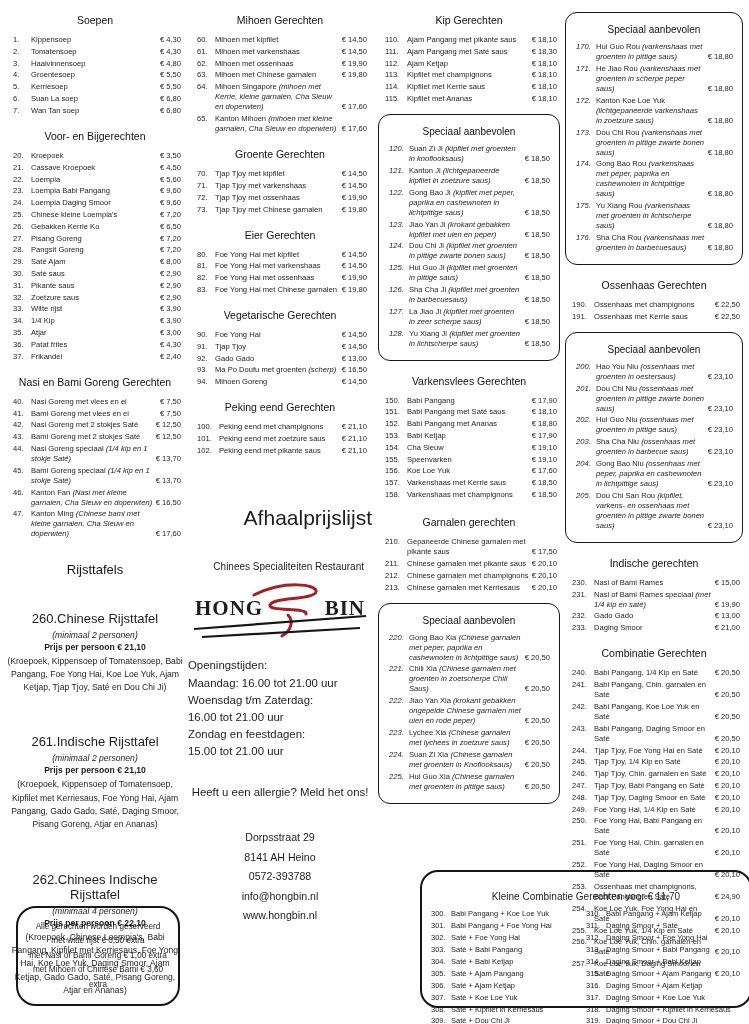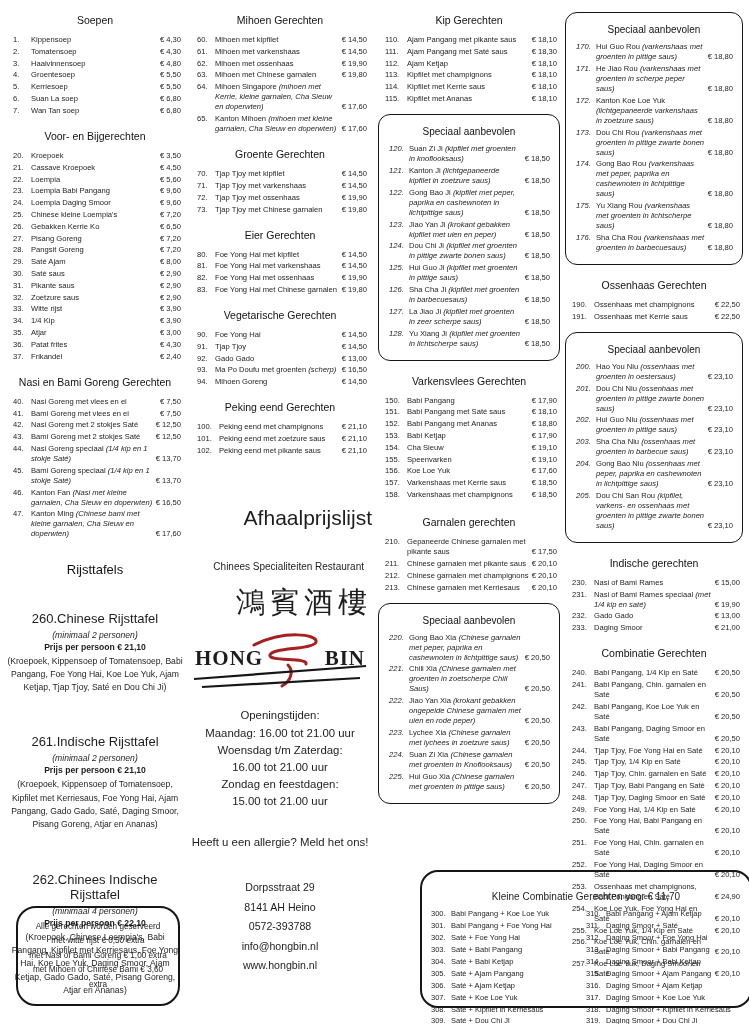--- a/index.html
+++ b/index.html
@@ -37,21 +37,21 @@
             justify-content:center;text-align:center;font-size:8.2px;line-height:1.75;padding:6px}
 
   .brand{text-align:right}
   .brand-title{font-size:21px;margin-top:50px}
   .brand-sub{font-size:10px;line-height:1.35;margin-top:30px;padding:0 8px}
   .brand-cn{font-size:29px;letter-spacing:5px;margin-top:10px;font-family:"DejaVu Serif",serif;white-space:nowrap}
   .logo{position:relative;width:176px;height:62px;margin:6px auto 0}
   .logo svg{position:absolute;left:0;top:0}
   .logo-text{position:absolute;left:0;right:0;top:17px;display:flex;justify-content:space-between;
              padding:0 3px;font-family:"Liberation Serif",serif;font-weight:bold;font-size:21px;letter-spacing:1px}
-  .opening{text-align:center;font-size:11.4px;line-height:1.5;margin-top:16px}
+  .opening{font-size:11.4px;line-height:1.5;margin-top:16px}
   .allergy{text-align:center;font-size:11.4px;margin-top:26px}
   .address{text-align:center;font-size:10.6px;line-height:1.85;margin-top:30px}
 
   .kc-box{position:absolute;left:420px;top:870px;width:332px;height:138px;
           border:2px solid #161616;border-radius:18px;padding:19px 9px}
   .kc-title{text-align:center;font-size:10px;margin-bottom:7px}
   .kc-cols{display:flex;gap:0}
   .kc-col{flex:1}
   .kc-row{display:flex;font-size:7.5px;line-height:1.3;margin-bottom:2.2px}
   .kc-row .num{width:20px;flex:none}
@@ -473,21 +473,20 @@
           <span class="num">102.</span>
           <span class="nm"><span>Peking eend met pikante saus</span> <span class="desc"></span></span>
           <span class="pr">€ 21,10</span>
         </div>
       </div>
   </section>
 
   <div class="brand">
     <div class="brand-title">Afhaalprijslijst</div>
     <div class="brand-sub">Chinees Specialiteiten Restaurant</div>
-    <div class="brand-cn">鴻賓酒樓</div>
     <div class="logo">
       <svg width="176" height="62" viewBox="0 0 176 62">
         <path d="M62 16 C 92 1, 126 5, 124 13 C 122 21, 80 18, 78 26 C 76 33, 116 28, 114 35" stroke="#a62022" fill="none" stroke-width="3" stroke-linecap="round"></path>
         <path d="M96 36 C 102 42, 99 52, 90 57" stroke="#a62022" fill="none" stroke-width="3" stroke-linecap="round"></path>
         <line x1="2" y1="50" x2="174" y2="37" stroke="#161616" stroke-width="2.2"></line>
         <line x1="10" y1="58" x2="168" y2="49" stroke="#161616" stroke-width="2.2"></line>
       </svg>
       <div class="logo-text">
         <span>HONG</span>
         <span>BIN</span>

